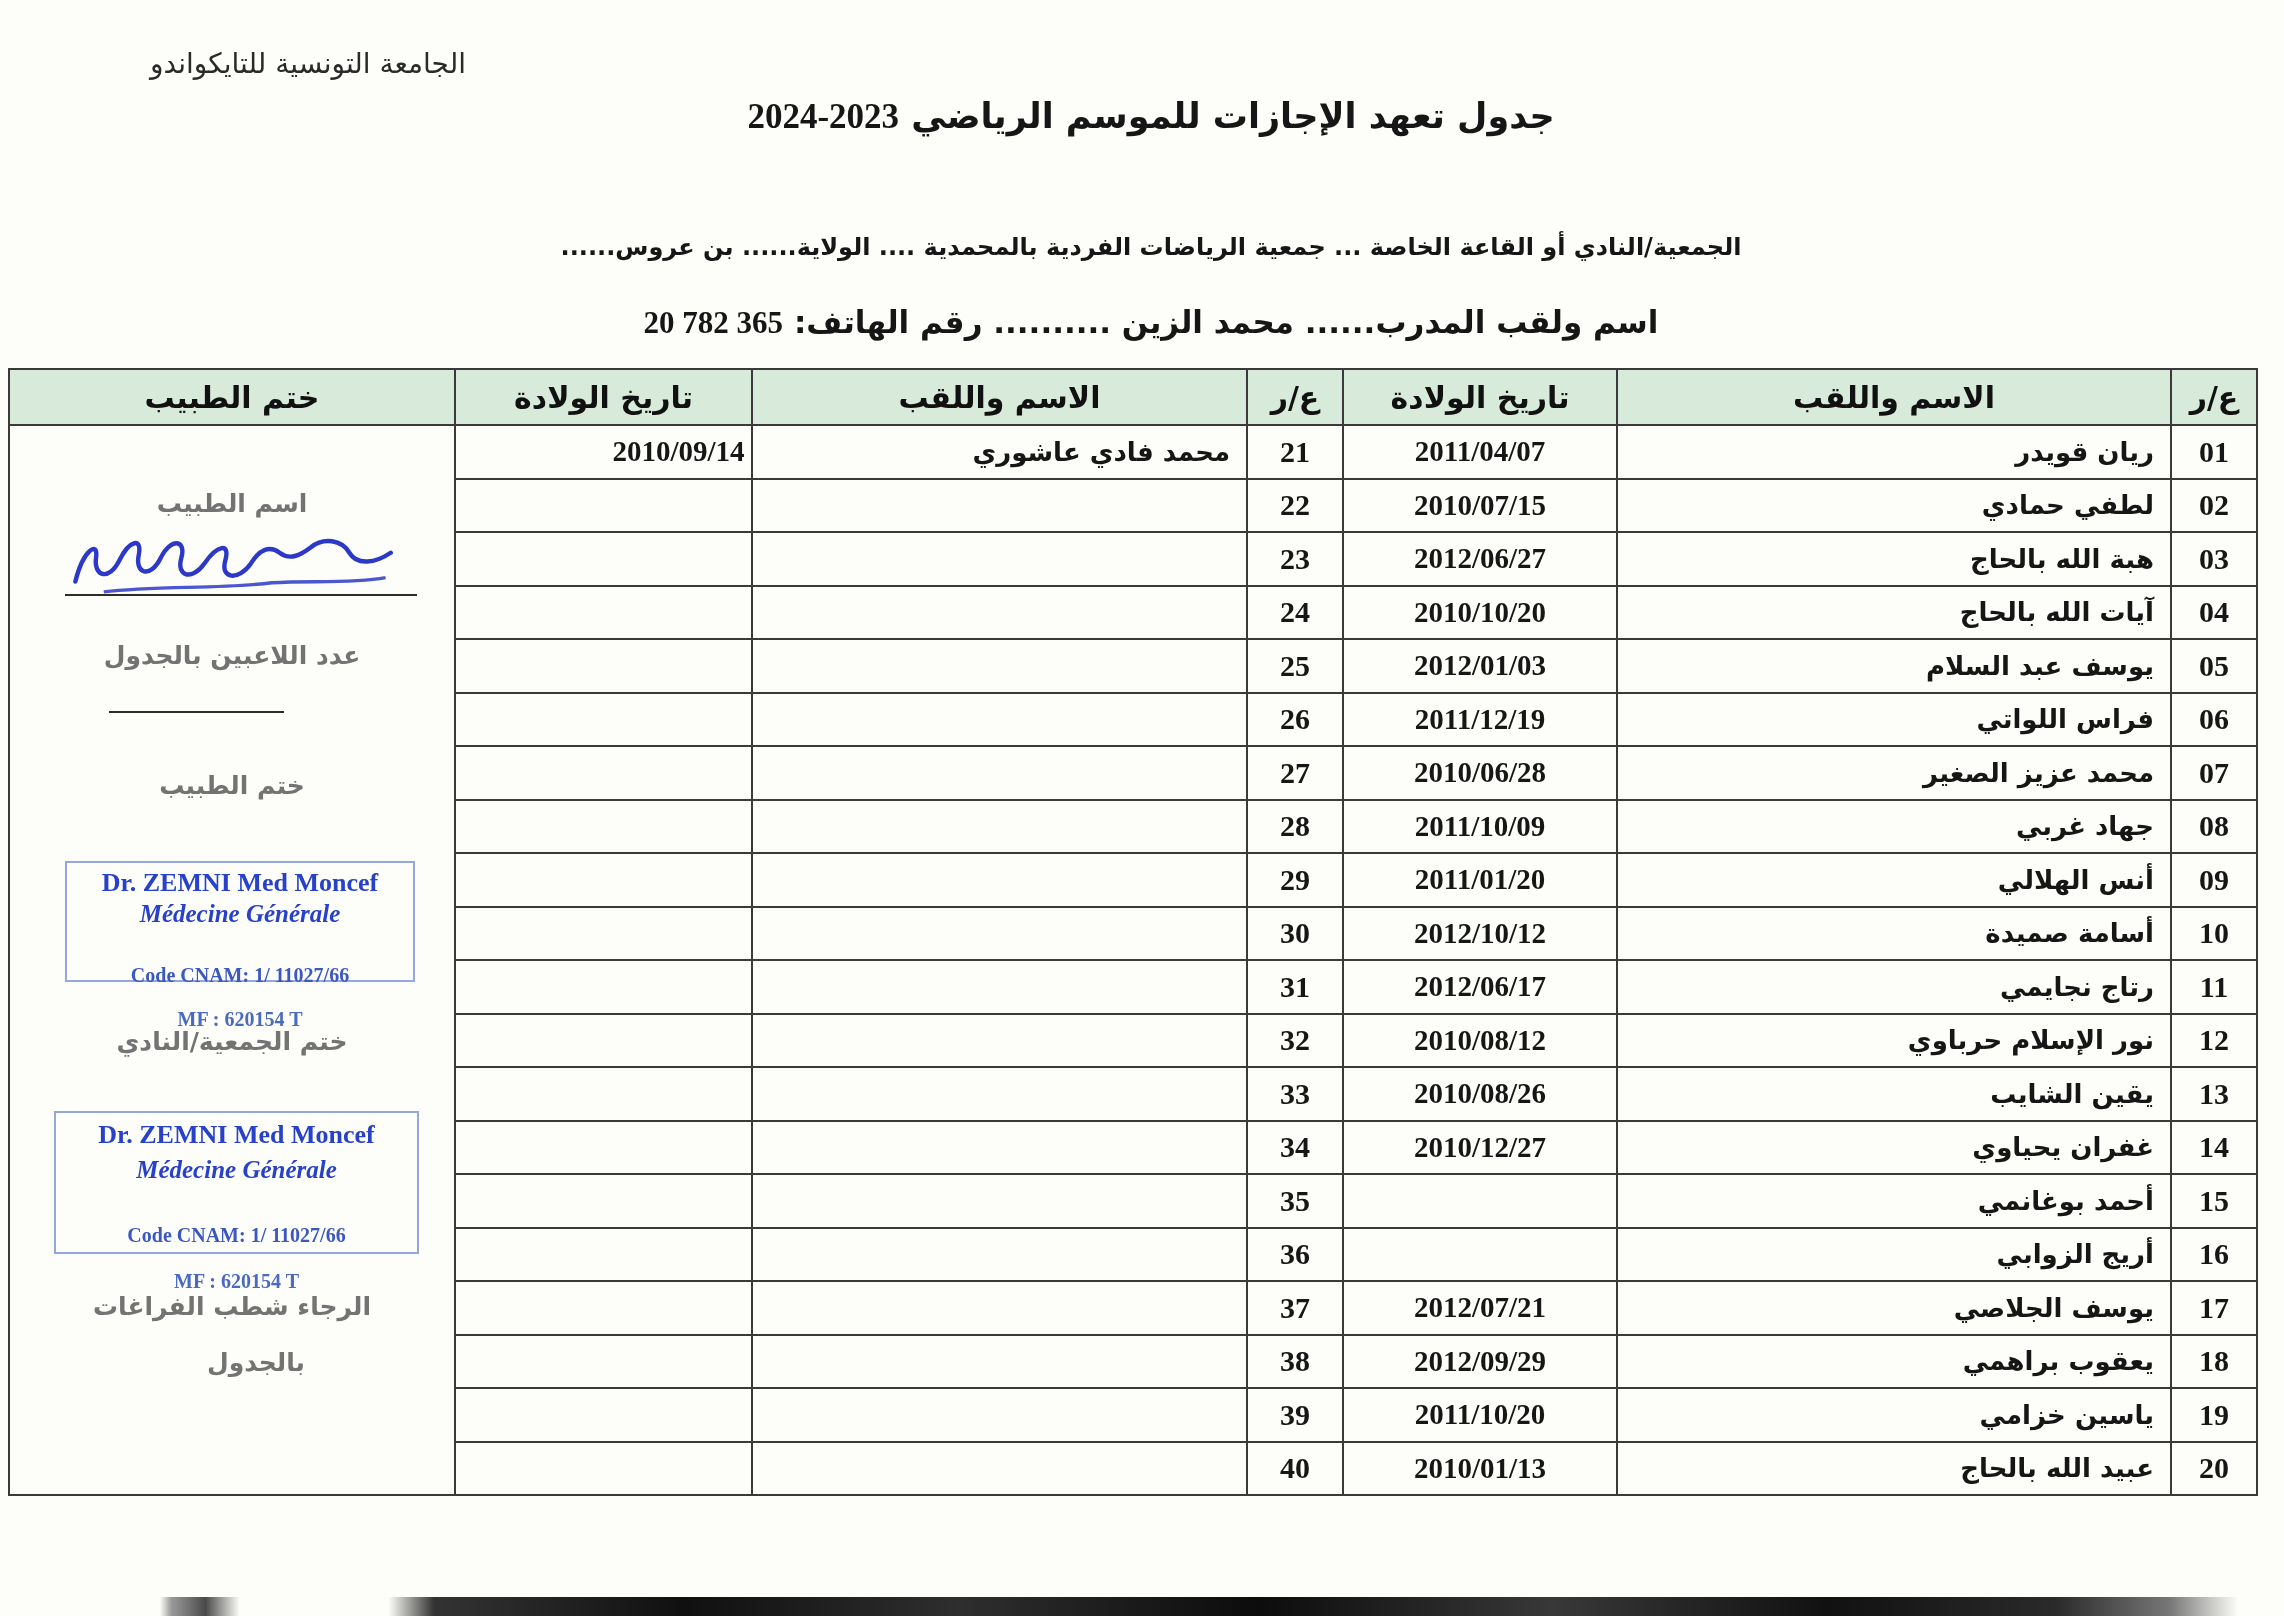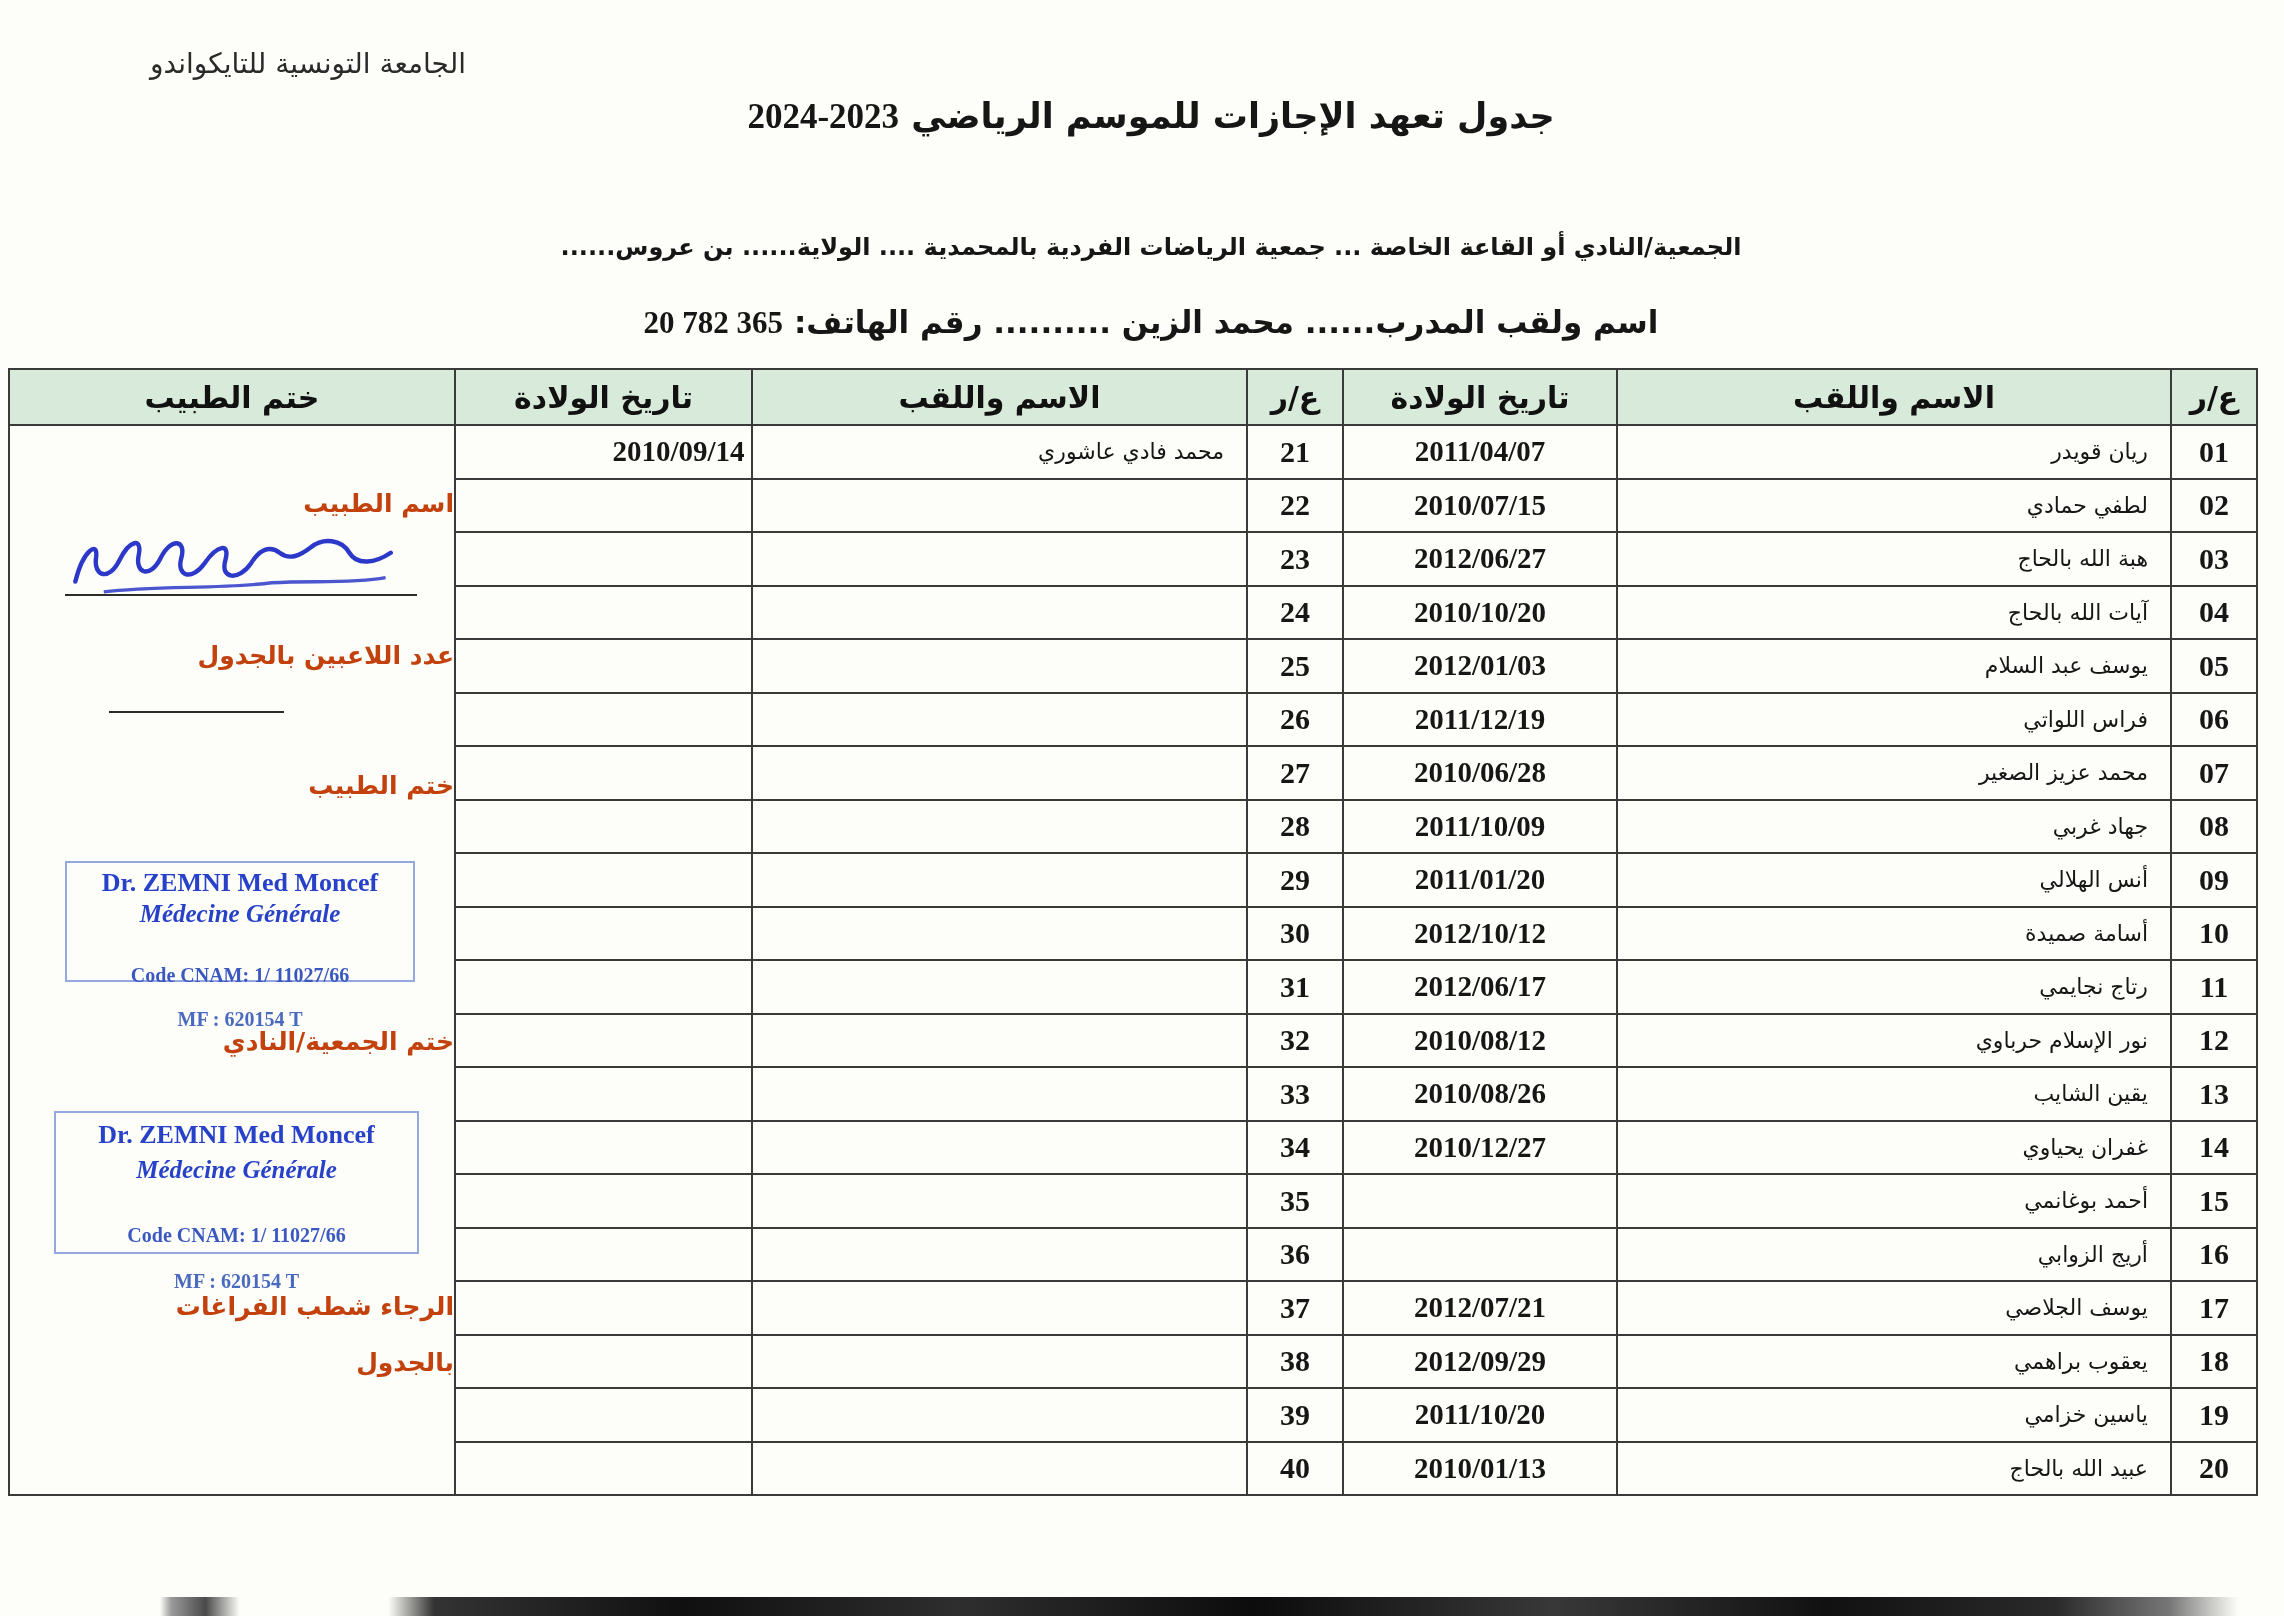--- a/index.html
+++ b/index.html
@@ -62,44 +62,44 @@
 
   td.c-num {
     text-align: center;
     direction: ltr;
     font-family: "Liberation Serif", serif;
     font-size: 30px;
     font-weight: bold;
   }
   td.c-name {
     text-align: right;
-    padding-right: 22px;
-    font-size: 22px;
-    font-weight: normal;
+    padding-right: 16px;
+    font-size: 26px;
+    font-weight: bold;
     white-space: nowrap;
   }
   td.c-dob {
     text-align: center;
     direction: ltr;
     font-family: "Liberation Serif", serif;
     font-size: 29px;
     font-weight: bold;
   }
   td.c-dob.dob-left { text-align: right; padding-right: 6.5px; }
 
   td.stamp-cell { vertical-align: top; padding: 0; background: #fdfdf9; }
 
   .stamp-panel { position: relative; width: 100%; height: 1068px; }
 
   .sp-label {
     position: absolute; left: 0; right: 0;
-    text-align: right;
+    text-align: center;
     font-size: 25px;
     font-weight: bold;
-    color: #c2410c;
+    color: #737373;
   }
   .doctor-name-label { top: 63px; }
   .players-label     { top: 215px; }
   .stamp-label       { top: 345px; }
   .club-label        { top: 601px; }
   .note1             { top: 866px; }
   .note2             { top: 922px; padding-left: 48px; }
 
   .signature { position: absolute; top: 98px; left: 55px; width: 349px; height: 81px; }
 

